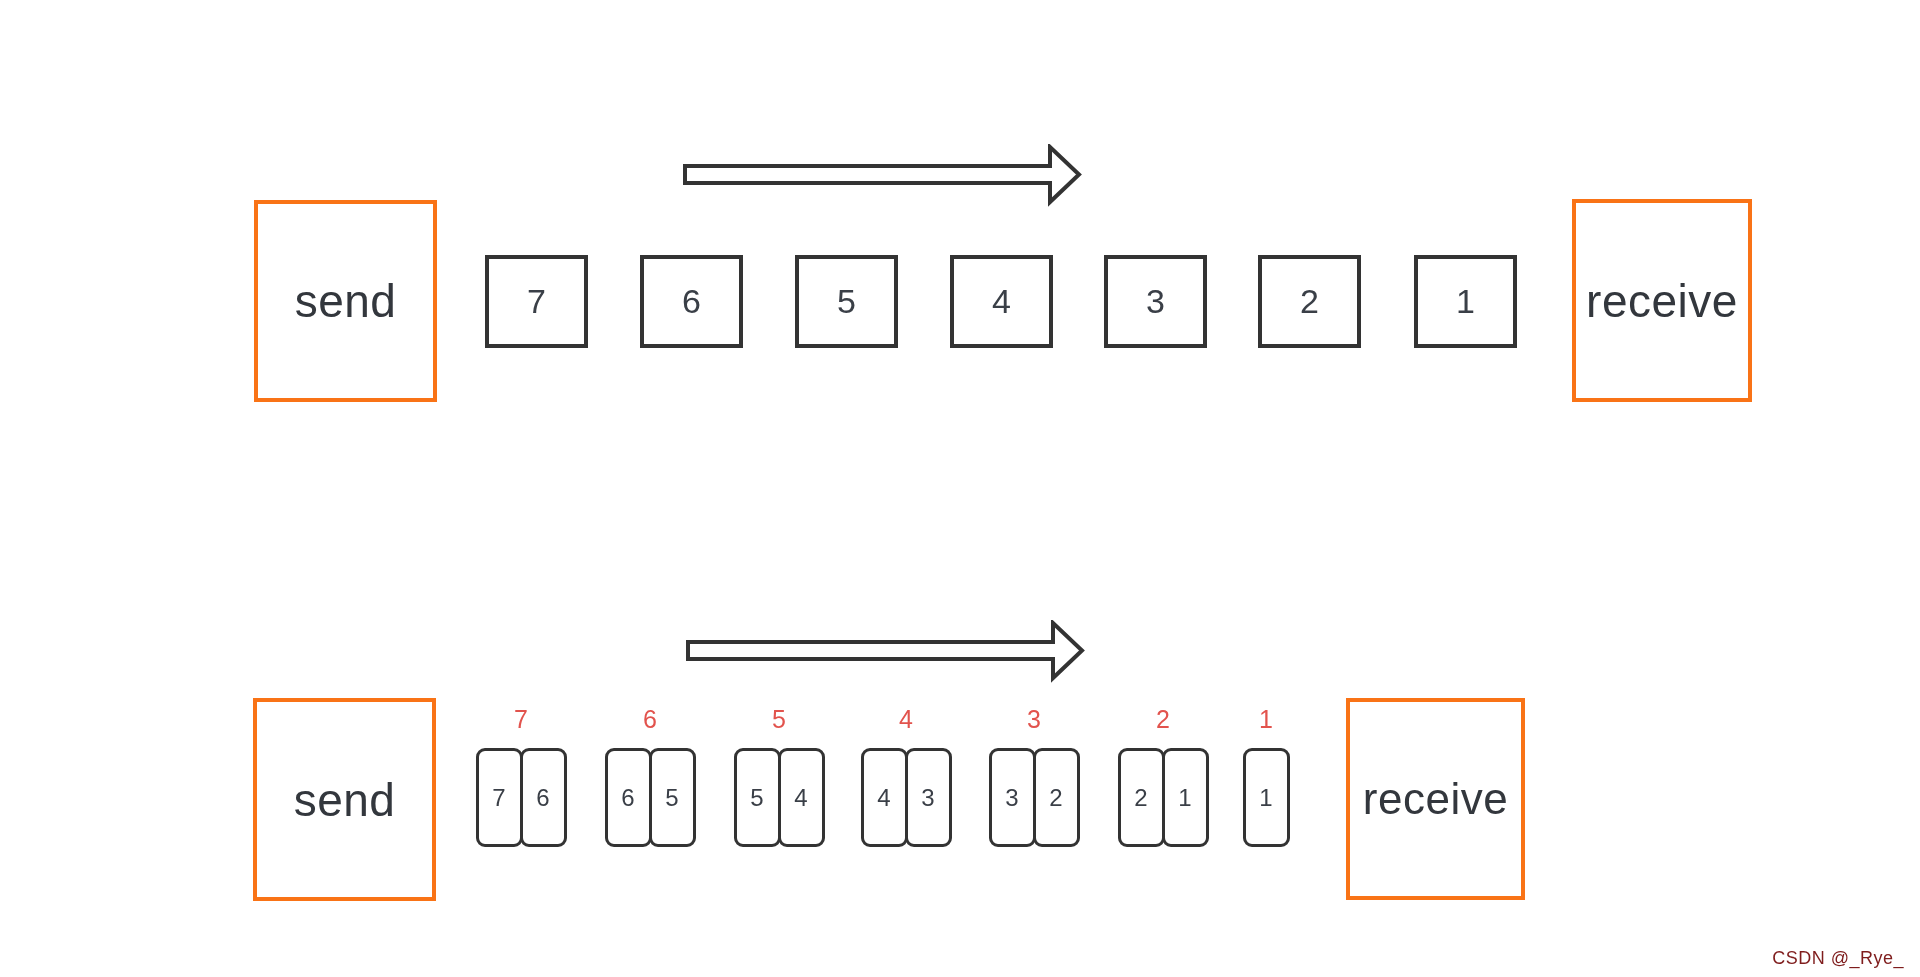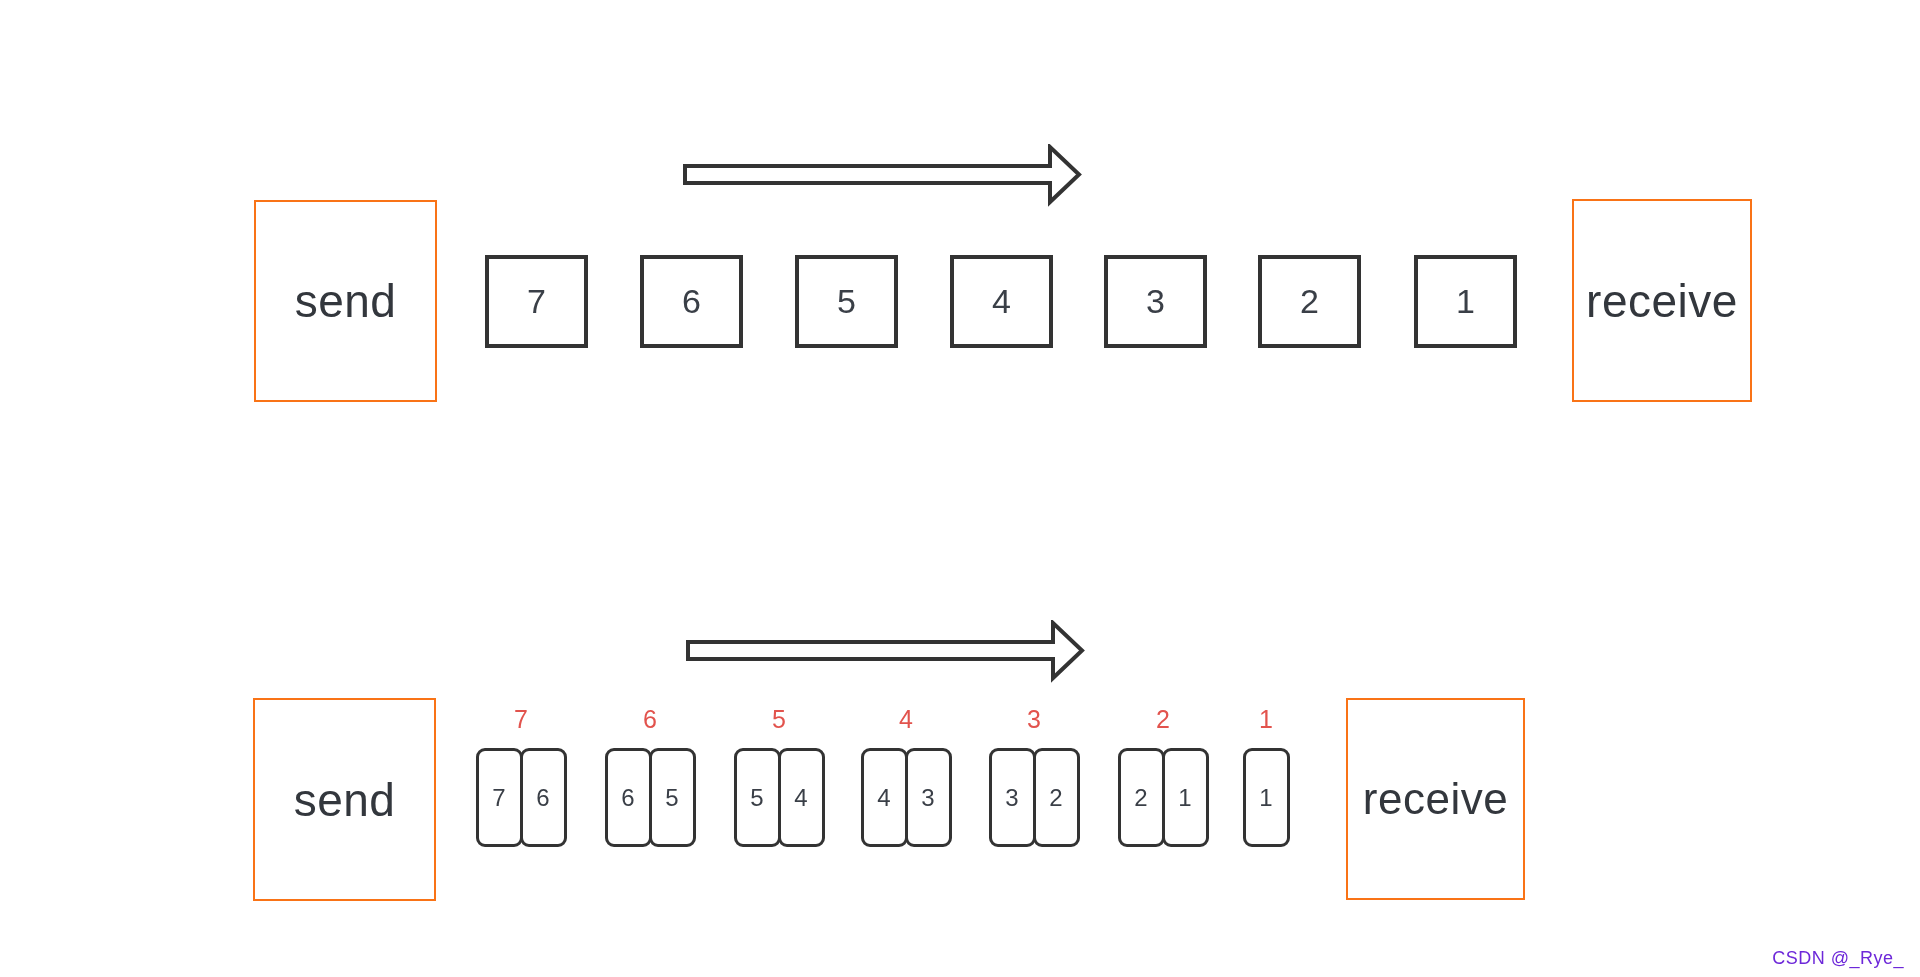--- a/index.html
+++ b/index.html
@@ -17,21 +17,21 @@
   }
   .box {
     position: absolute;
     background: #ffffff;
     box-sizing: border-box;
     display: flex;
     align-items: center;
     justify-content: center;
   }
   .endpoint {
-    border: 2px solid #f97316;
+    border: 4px solid #f97316;
     color: #33373d;
     font-size: 46px;
     letter-spacing: 0.5px;
   }
   .endpoint.send-top    { left: 254px;  top: 200px; width: 183px; height: 202px; }
   .endpoint.receive-top { left: 1572px; top: 199px; width: 180px; height: 203px; }
   .endpoint.send-bot    { left: 253px;  top: 698px; width: 183px; height: 203px; }
   .endpoint.receive-bot { left: 1346px; top: 698px; width: 179px; height: 202px; font-size: 44px; }
 
   .packet {
@@ -81,21 +81,21 @@
     font-size: 24px;
     color: #3a3f47;
   }
   .cell + .cell { margin-left: -3px; }
 
   .watermark {
     position: absolute;
     right: 16px;
     bottom: 8px;
     font-size: 18px;
-    color: #6d28d9;
+    color: #7f1d1d;
     letter-spacing: 0.5px;
   }
 </style>
 </head>
 <body>
 
 <div class="canvas">
 
   <svg class="arrow arrow-top" viewBox="0 0 400 66">
     <polygon points="2,22 367,22 367,3 396,30.5 367,58 367,39 2,39" fill="#ffffff" stroke="#333333" stroke-width="4" stroke-linejoin="miter"></polygon>

